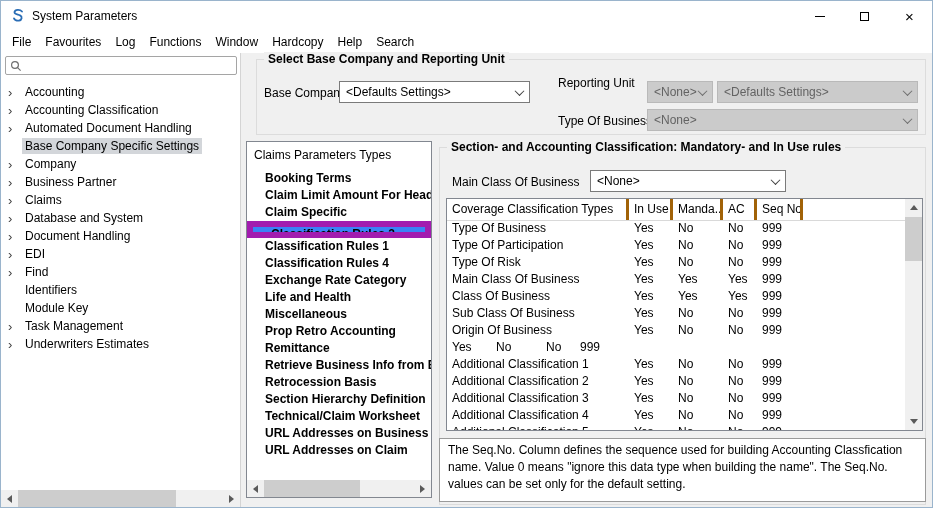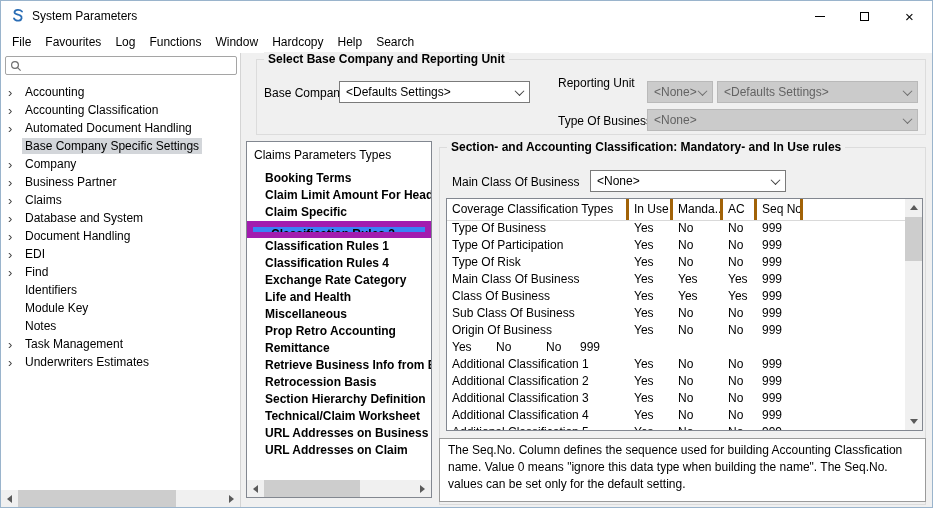--- a/index.html
+++ b/index.html
@@ -155,24 +155,20 @@
             <span class="tree-arrow">›</span>
             <span class="tree-label">Find</span>
           </div>
           <div class="tree-item">
             <span class="tree-arrow"></span>
             <span class="tree-label">Identifiers</span>
           </div>
           <div class="tree-item">
             <span class="tree-arrow"></span>
             <span class="tree-label">Module Key</span>
-          </div>
-          <div class="tree-item">
-            <span class="tree-arrow"></span>
-            <span class="tree-label">Notes</span>
           </div>
           <div class="tree-item">
             <span class="tree-arrow">›</span>
             <span class="tree-label">Task Management</span>
           </div>
           <div class="tree-item">
             <span class="tree-arrow">›</span>
             <span class="tree-label">Underwriters Estimates</span>
           </div>
         </div>

